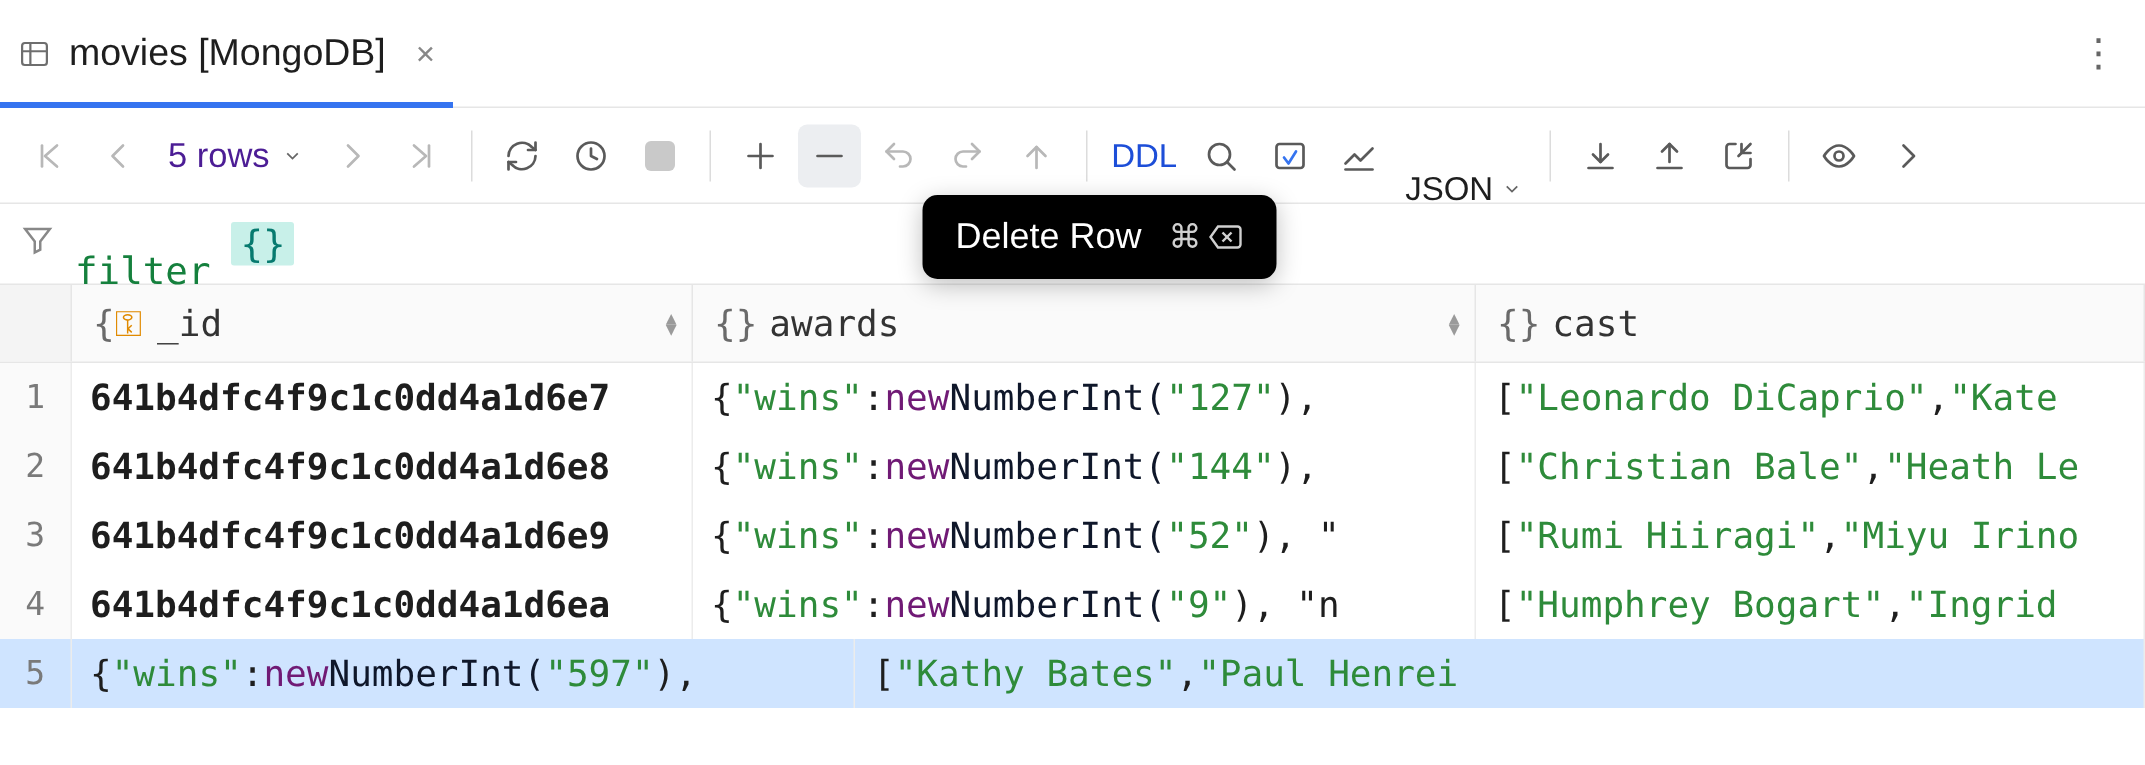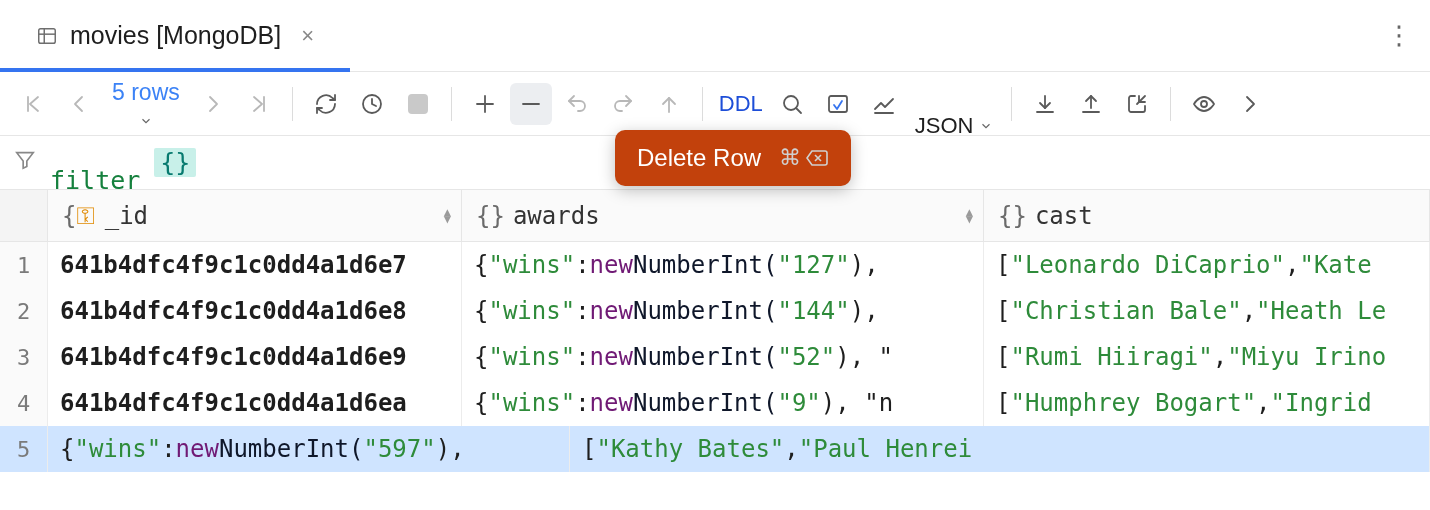--- a/index.html
+++ b/index.html
@@ -1,40 +1,40 @@
 <!DOCTYPE html>
 <html><head>
 <meta charset="utf-8">
 <style>
   * { box-sizing: border-box; }
   html, body { margin:0; padding:0; font-family: -apple-system, BlinkMacSystemFont, "Segoe UI", sans-serif; color:#1e1e1e; background:#fff; width:1430px; }
 
   
   .tabbar { display:flex; align-items:center; height:72px; border-bottom:1px solid #e6e6e6; position:relative; }
-  .tab { display:flex; align-items:center; gap:12px; padding:0 36px; height:100%; position:relative; }
+  .tab { display:flex; align-items:center; gap:12px; padding:0 12px; height:100%; position:relative; }
   .tab.active::after { content:""; position:absolute; left:0; right:0; bottom:-1px; height:4px; background:#3574F0; }
   .tab-icon { width:22px; height:22px; stroke:#6e6e6e; stroke-width:1.6; fill:none; }
   .tab-title { font-size:25px; }
   .tab-close { font-size:22px; color:#888; margin-left:8px; }
   .more-btn { margin-left:auto; margin-right:18px; font-size:26px; color:#666; }
 
   
   .toolbar { display:flex; align-items:center; height:64px; padding:0 12px; border-bottom:1px solid #e6e6e6; gap:4px; }
   .tbtn { width:42px; height:42px; display:flex; align-items:center; justify-content:center; border-radius:6px; color:#5a5a5a; }
   .tbtn.hover { background:#eceef1; }
   .tbtn.disabled { color:#b8b8b8; }
   .tbtn svg { width:24px; height:24px; stroke:currentColor; fill:none; stroke-width:1.8; stroke-linecap:round; stroke-linejoin:round; }
   .sep { width:1px; height:34px; background:#dcdcdc; margin:0 8px; }
-  .rowcount { display:flex; align-items:center; gap:8px; font-size:23px; color:#3b82f6; padding:0 8px;flex-direction:column; }
+  .rowcount { display:flex; align-items:center; gap:8px; font-size:23px; color:#4c1d95; padding:0 8px; }
   .ddl { font-size:22px; color:#1d4ed8; padding:0 4px; }
   .fmt { display:flex; align-items:center; gap:6px; font-size:22px; padding:0 6px;margin-top:44px;}
   .stop-square { width:20px; height:20px; background:#c9c9c9; border-radius:4px; }
 
   
-  .tooltip { position:absolute; left:615px; top:130px; background:#c2410c; color:#fff; font-size:24px; padding:14px 22px; border-radius:10px; display:flex; align-items:center; gap:18px; box-shadow:0 4px 16px rgba(0,0,0,.25); z-index:10; }
+  .tooltip { position:absolute; left:615px; top:130px; background:#000000; color:#fff; font-size:24px; padding:14px 22px; border-radius:10px; display:flex; align-items:center; gap:18px; box-shadow:0 4px 16px rgba(0,0,0,.25); z-index:10; }
   .tooltip .shortcut { color:#d0d0d0; display:flex; align-items:center; gap:4px; font-size:22px;}
 
   
   .filterbar { display:flex; align-items:center; height:54px; padding:0 14px; border-bottom:1px solid #e6e6e6; font-family: ui-monospace, Menlo, Consolas, monospace; font-size:25px; gap:14px; }
   .filterbar .funnel { color:#7a7a7a; }
   .filterbar .ph { color:#15803d; flex:0 0 auto;margin-top:35px; }
   .filterbar .braces { background:#c8f0e9; color:#077a6f; padding:0 6px; border-radius:2px; }
   .filterbar .clear { margin-left:470px; color:#9a9a9a; font-size:22px; }
 
   

